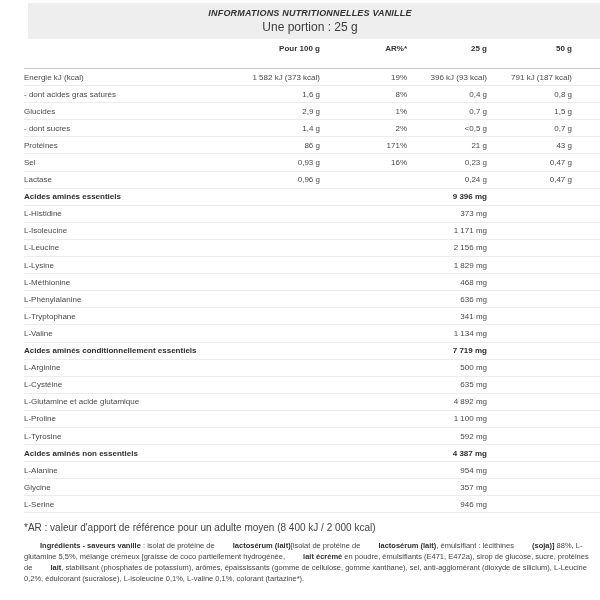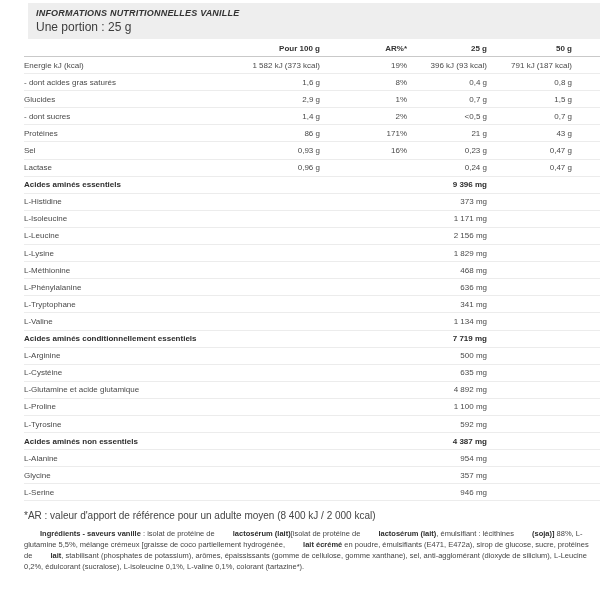--- a/index.html
+++ b/index.html
@@ -9,40 +9,41 @@
     font-family: "Liberation Sans", sans-serif;
     color: #4a4a4a;
     overflow: hidden;
   }
   .page { padding: 3px 0 0 24px; }
 
   .header-band {
     margin-left: 4px;
     background: #eeeeee;
     padding: 5px 16px 5px 8px;
+    text-align: center;
   }
   .title {
     font-size: 9px;
     font-weight: bold;
     font-style: italic;
     color: #333333;
     letter-spacing: 0.2px;
   }
   .subtitle { font-size: 12px; color: #3d3d3d; margin-top: 2px; }
 
   .thead, .row {
     display: grid;
     grid-template-columns: 1fr 93px 87px 80px 85px;
     padding-right: 28px;
     font-size: 8px;
   }
   .thead {
     margin-top: 1px;
     padding-top: 4px;
-    padding-bottom: 3px;
+    padding-bottom: 15px;
     font-weight: bold;
     color: #333333;
     border-bottom: 1px solid #c9c9c9;
   }
   .row {
     height: 16.1px;
     align-items: center;
     border-bottom: 1px solid #ececec;
   }
   .row.section { font-weight: bold; color: #2e2e2e; }

